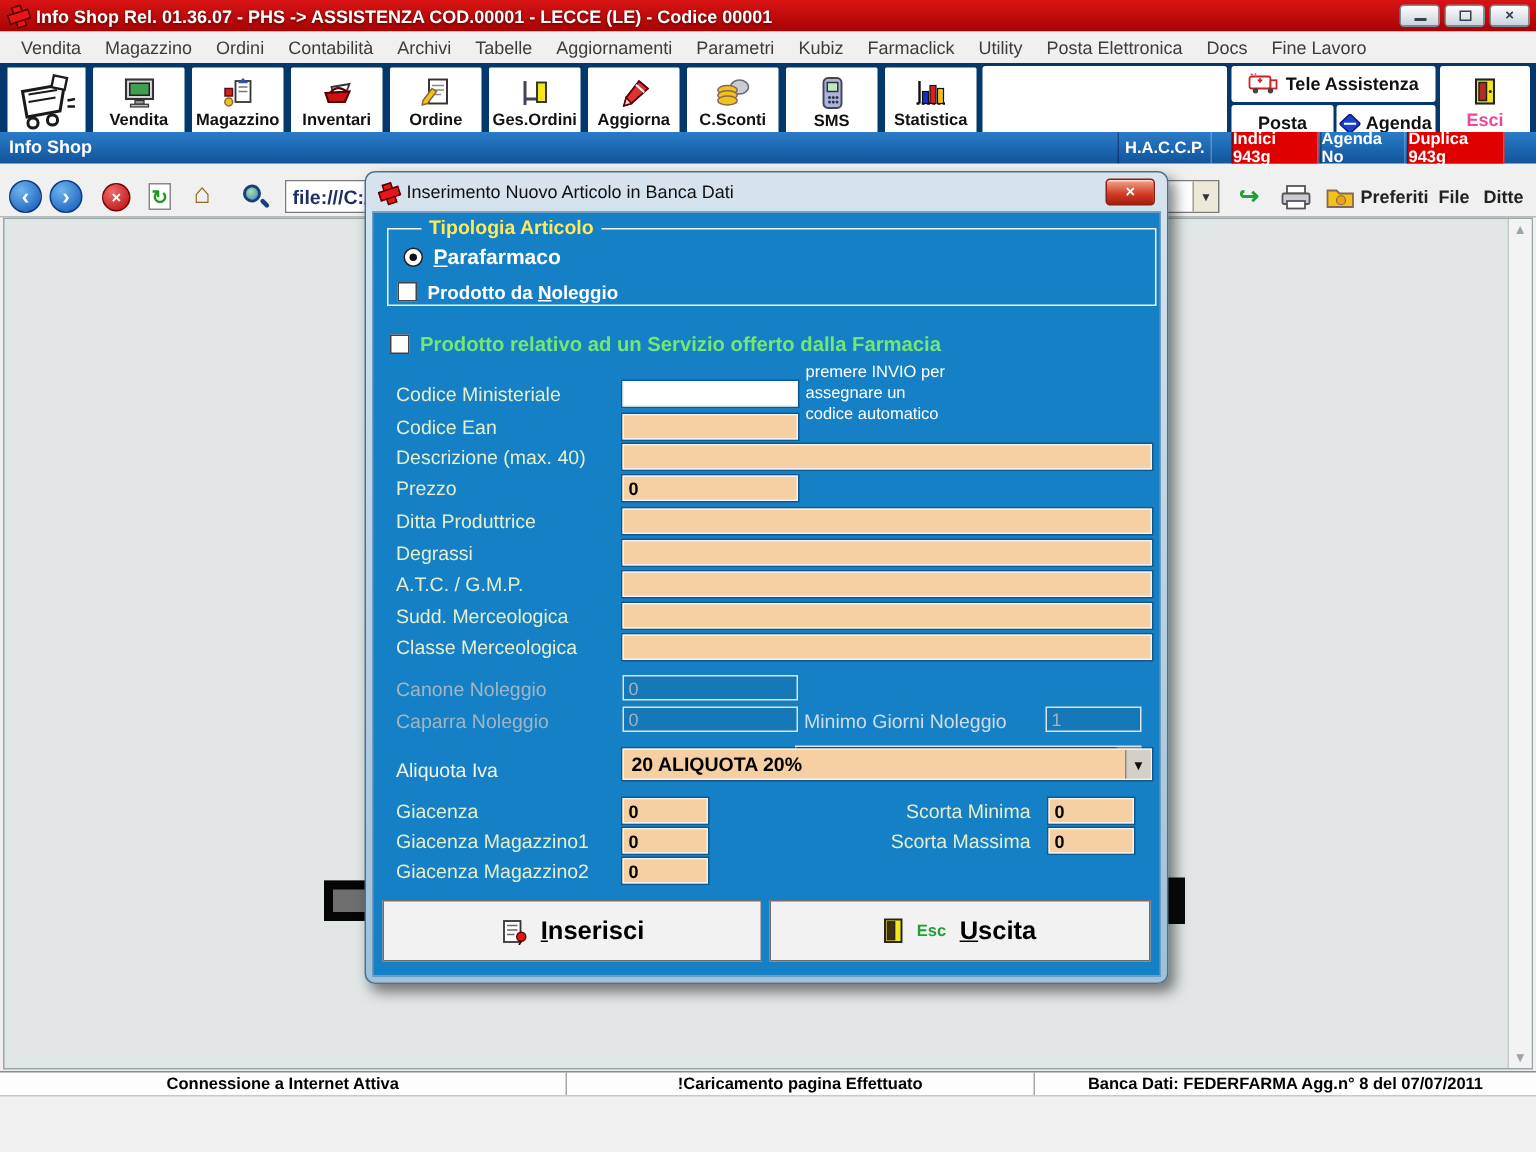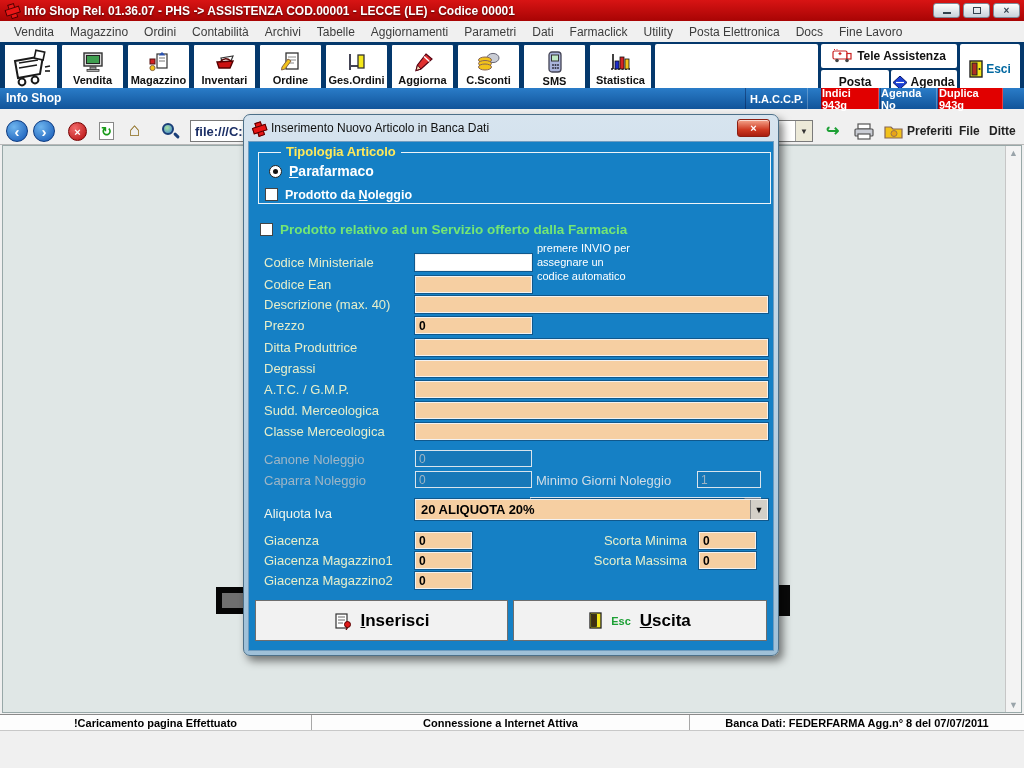--- a/index.html
+++ b/index.html
@@ -36,22 +36,22 @@
   .tbtn .lbl { font-size:11px; font-weight:bold; color:#111; white-space:nowrap; }
   .tb-spacer { flex:1; height:50px; background:#fff; border-radius:2px; }
   .tb-right { width:136px; height:50px; display:flex; flex-direction:column; gap:2px; }
   .tb-tele { height:24px; background:#fff; border-radius:2px; display:flex; align-items:center; justify-content:center; gap:5px;
     font-size:12px; font-weight:bold; color:#111; }
   .tb-row { display:flex; gap:2px; height:24px; }
   .tb-posta { width:68px; background:#fff; border-radius:2px; display:flex; align-items:center; justify-content:center;
     font-size:12px; font-weight:bold; color:#111; }
   .tb-agenda { width:66px; background:#fff; border-radius:2px; display:flex; align-items:center; justify-content:center; gap:3px;
     font-size:12px; font-weight:bold; color:#111; }
-  .tb-esci { width:60px; height:50px; background:#fff; border-radius:2px; display:flex; flex-direction:row;
-    align-items:center; justify-content:center; gap:3px; font-size:12px; font-weight:bold; color:#0369a1; }
+  .tb-esci { width:60px; height:50px; background:#fff; border-radius:2px; display:flex; flex-direction:column;
+    align-items:center; justify-content:center; gap:3px; font-size:12px; font-weight:bold; color:#ec4899; }
 
   
   .infobar { position:absolute; left:0; top:88px; width:1024px; height:21px;
     background:linear-gradient(#2a7cc8,#11549a); }
   .infobar .appname { position:absolute; left:6px; top:3px; color:#fff; font-size:12px; font-weight:bold; }
   .badge { position:absolute; top:0; height:21px; display:flex; align-items:center; justify-content:center;
     color:#fff; font-size:11px; font-weight:bold; border-left:1px solid rgba(0,0,40,.35); border-right:1px solid rgba(255,255,255,.25); }
   .badge.blue { background:transparent; }
   .badge.red { background:#e10000; }
 
@@ -163,21 +163,21 @@
 
   <div class="menubar">
     <span class="mitem">Vendita</span>
     <span class="mitem">Magazzino</span>
     <span class="mitem">Ordini</span>
     <span class="mitem">Contabilità</span>
     <span class="mitem">Archivi</span>
     <span class="mitem">Tabelle</span>
     <span class="mitem">Aggiornamenti</span>
     <span class="mitem">Parametri</span>
-    <span class="mitem">Dati</span>
+    <span class="mitem">Kubiz</span>
     <span class="mitem">Farmaclick</span>
     <span class="mitem">Utility</span>
     <span class="mitem">Posta Elettronica</span>
     <span class="mitem">Docs</span>
     <span class="mitem">Fine Lavoro</span>
   </div>
 
   <div class="toolbar">
     <div class="logotile">
       <svg width="44" height="40" viewBox="0 0 44 40">
@@ -486,18 +486,18 @@
           <circle cx="13.5" cy="12.5" r="3" fill="#e01818" stroke="#500" stroke-width="1"></circle>
           <line x1="13.5" y1="15.5" x2="12" y2="18" stroke="#500" stroke-width="1.2"></line>
         </svg>
         <span><span class="u">I</span><span>nserisci</span></span>
       </div>
 
     </div>
   </div>
 
   <div style="position:absolute;left:0;top:714px;width:1024px;height:17px;background:#fdfdfd;border-top:1px solid #8a8a8a;border-bottom:1px solid #c8c8c8;display:flex;">
+    <div style="width:378px;border-right:1px solid #a8a8a8;display:flex;align-items:center;justify-content:center;font-size:11px;font-weight:600;color:#000;">Connessione a Internet Attiva</div>
     <div style="width:312px;border-right:1px solid #a8a8a8;display:flex;align-items:center;justify-content:center;font-size:11px;font-weight:600;color:#000;">!Caricamento pagina Effettuato</div>
-    <div style="width:378px;border-right:1px solid #a8a8a8;display:flex;align-items:center;justify-content:center;font-size:11px;font-weight:600;color:#000;">Connessione a Internet Attiva</div>
     <div style="flex:1;display:flex;align-items:center;justify-content:center;font-size:11px;font-weight:600;color:#000;">Banca Dati: FEDERFARMA Agg.n° 8 del 07/07/2011</div>
   </div>
 
 </div>
 
 </body></html>

